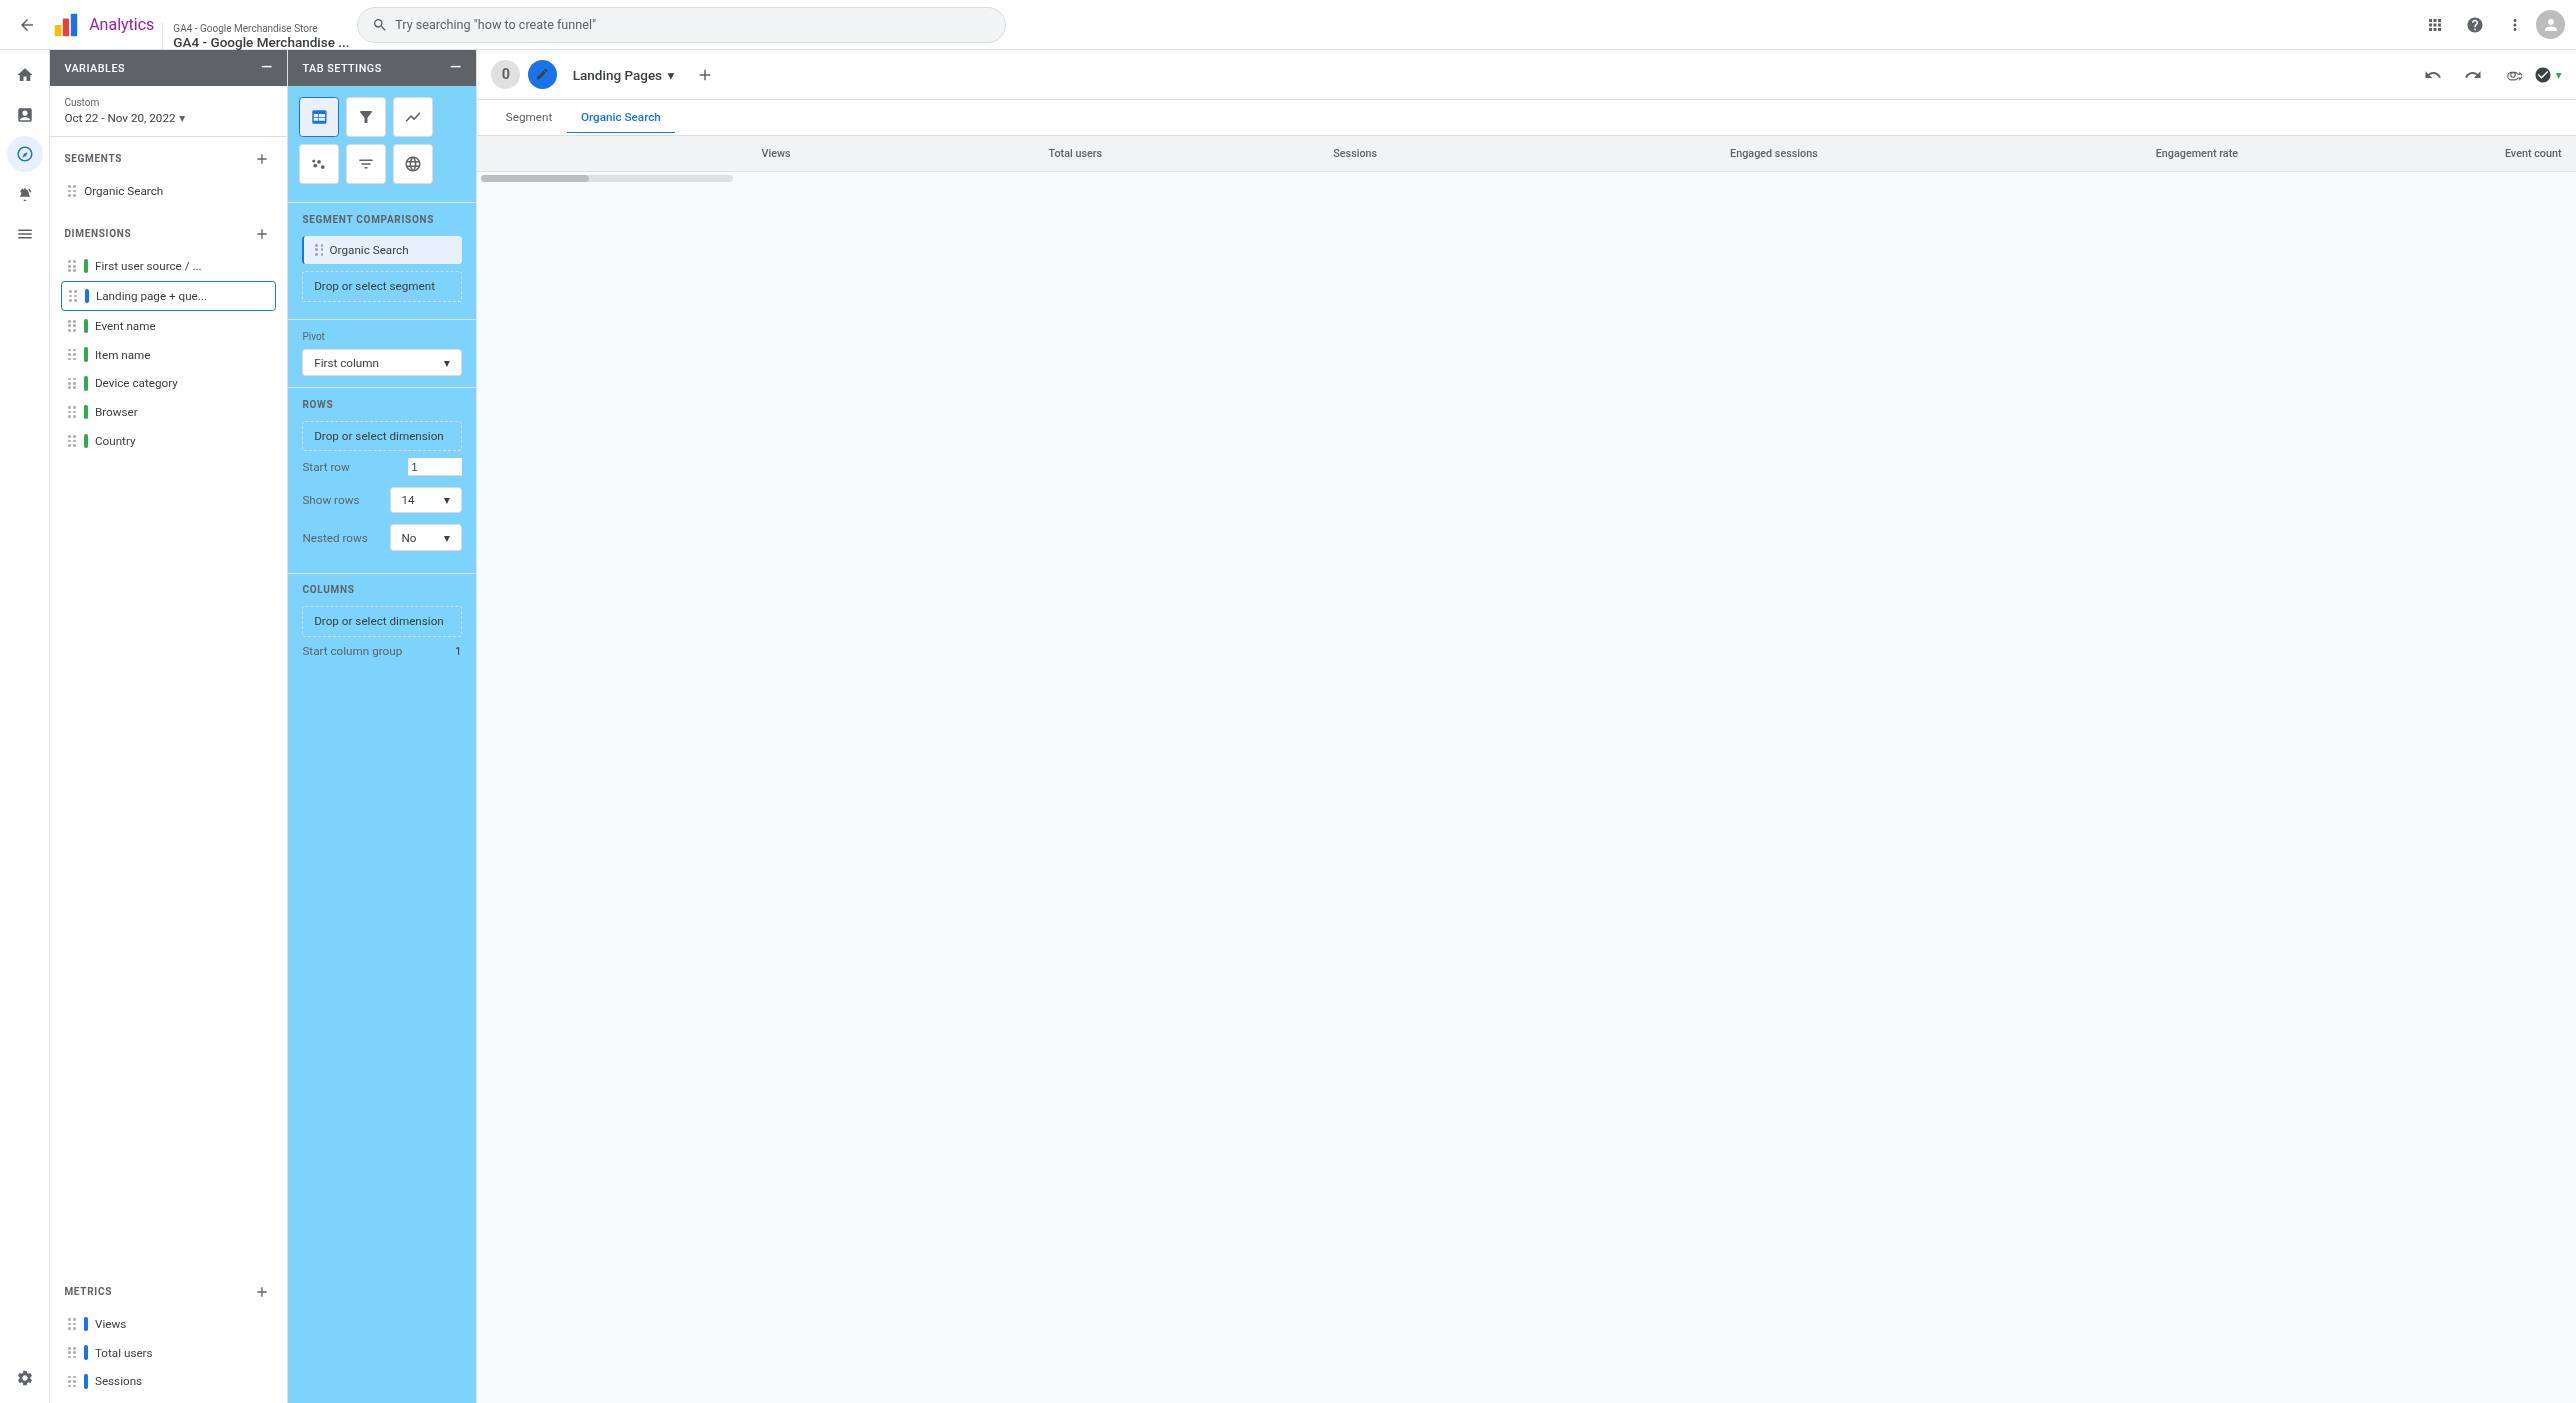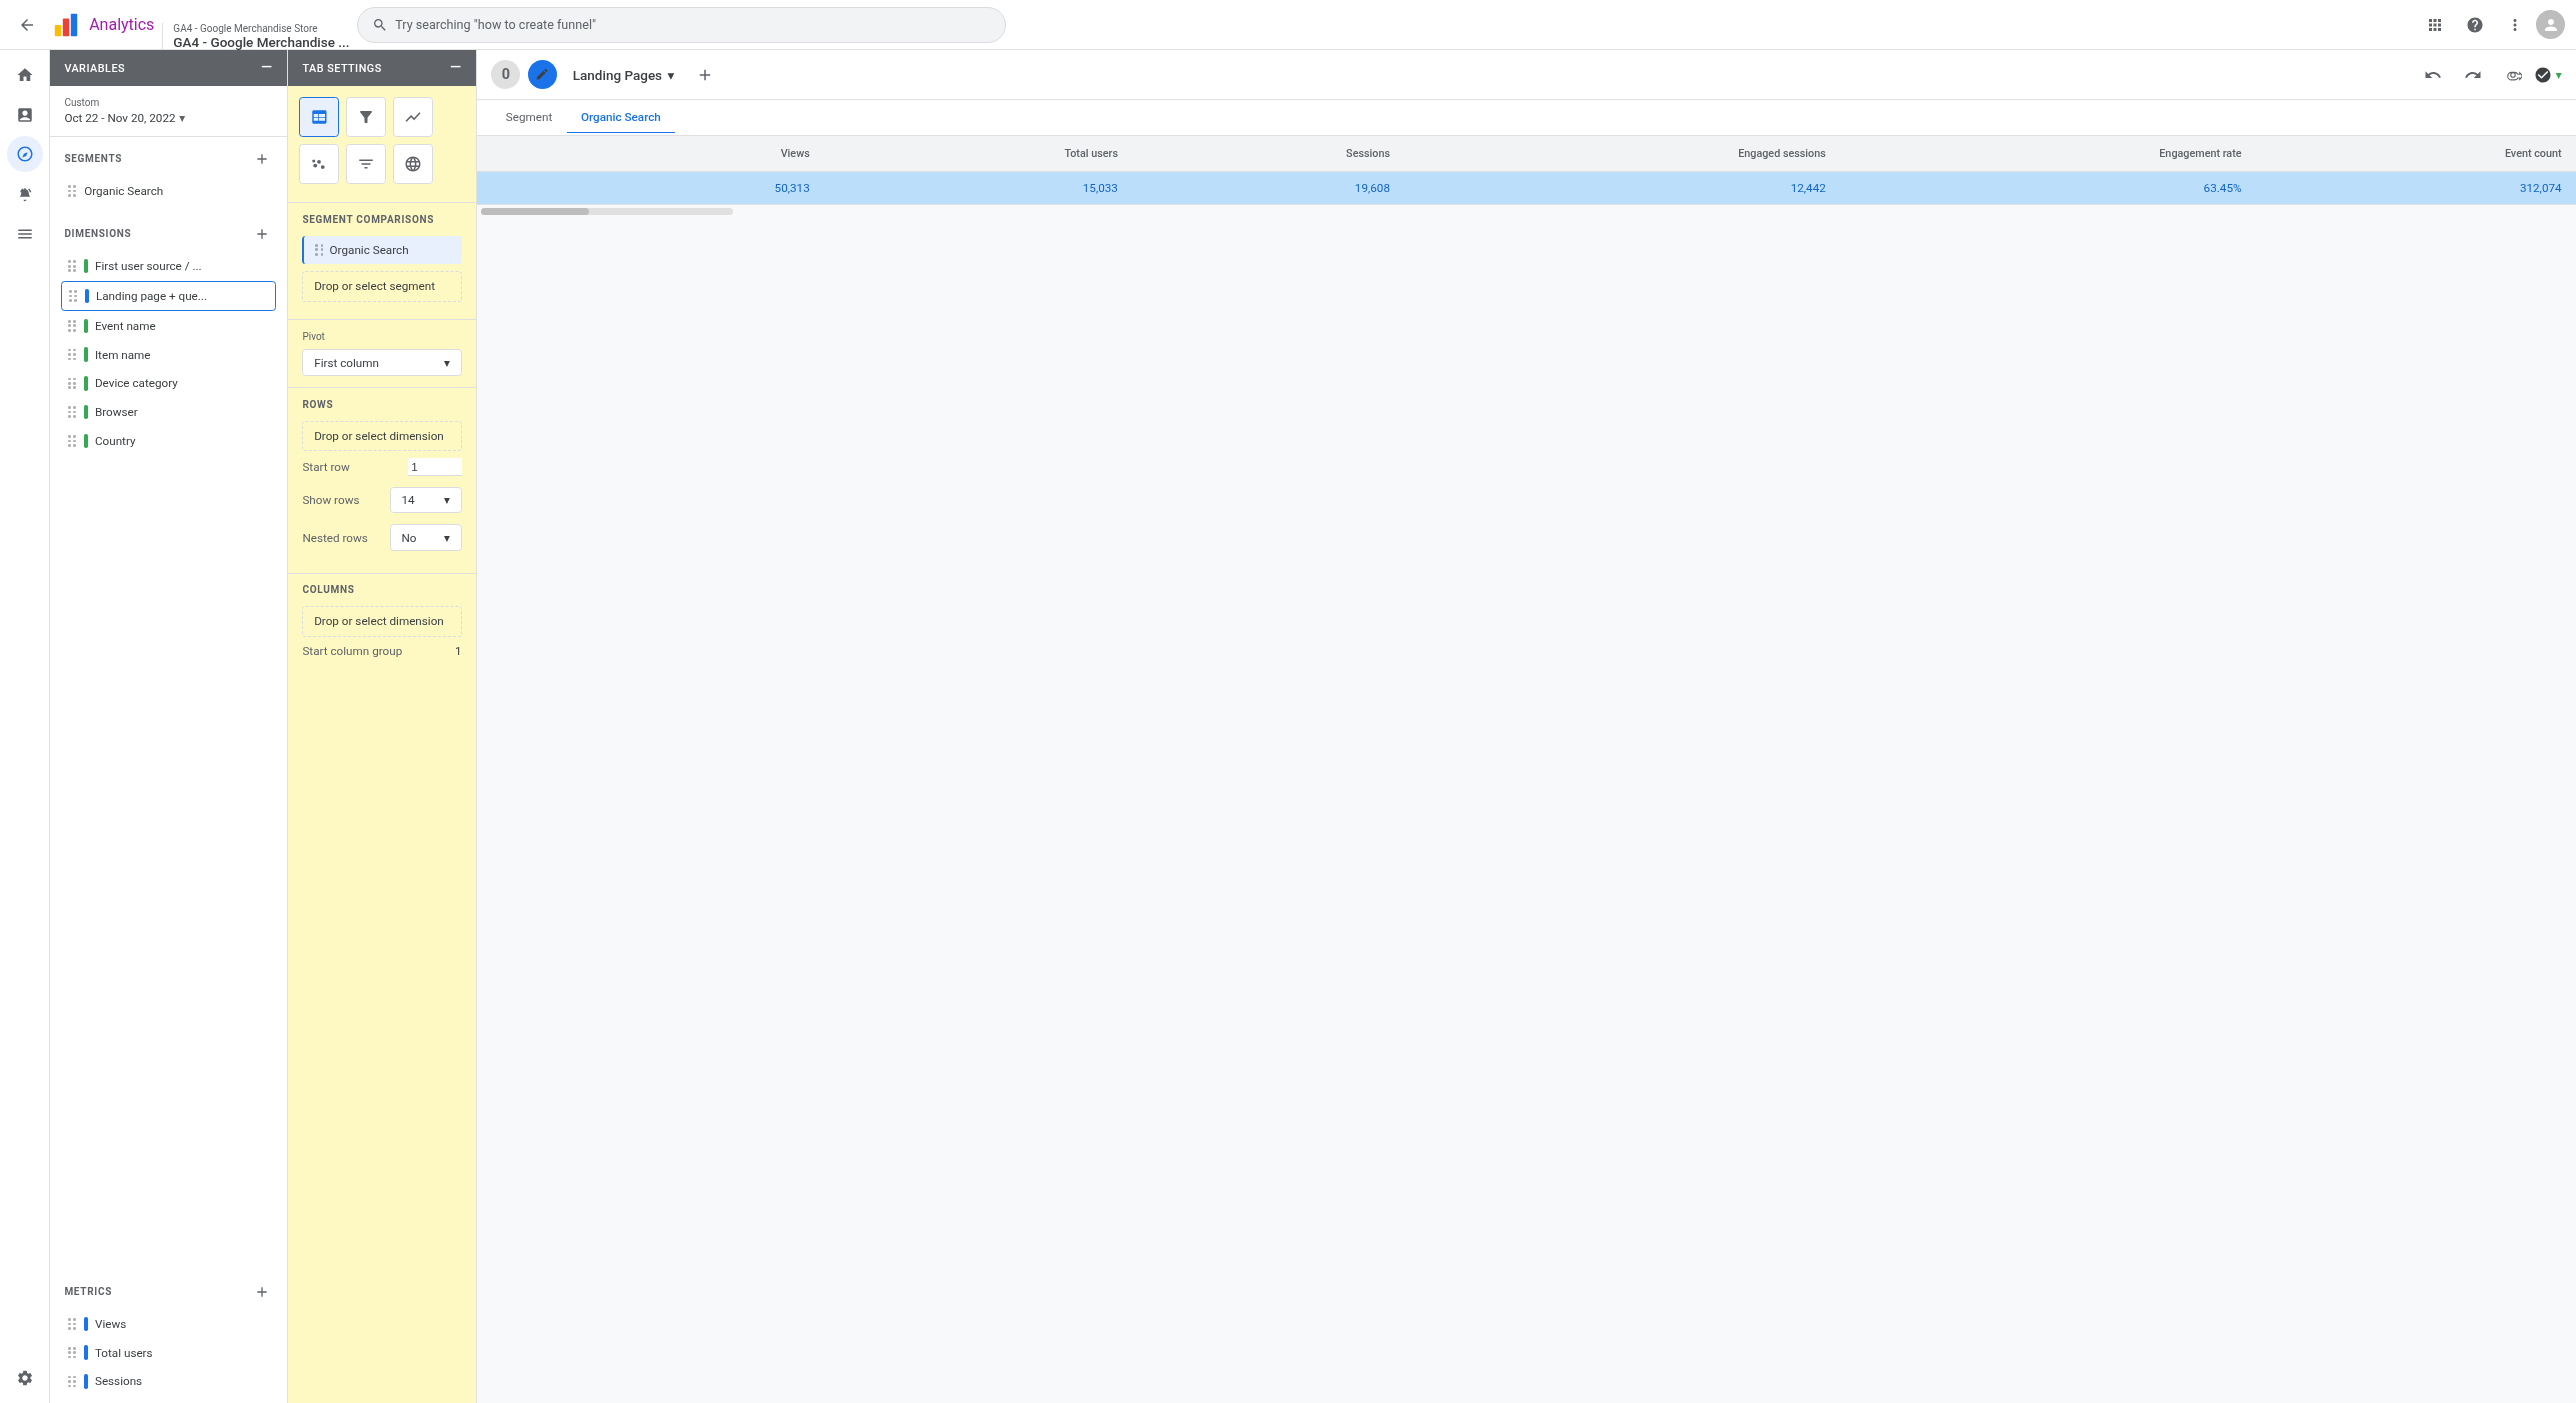--- a/index.html
+++ b/index.html
@@ -56,21 +56,21 @@
     .dimension-item.active { border: 1.8px solid #1a73e8; border-radius: 3.6px; }
     .dim-color-bar { width: 3.6px; height: 14.4px; border-radius: 1.8px; flex-shrink: 0; }
     .dim-color-green { background: #34a853; }
     .dim-color-blue { background: #1a73e8; }
 
     .metrics-section { padding: 0 10.8px 7.2px; }
     .metric-item { display: flex; align-items: center; gap: 7.2px; padding: 7.2px; border-radius: 3.6px; cursor: pointer; font-size: 11.7px; color: #3c4043; }
     .metric-color-bar { width: 3.6px; height: 14.4px; border-radius: 1.8px; background: #1a73e8; flex-shrink: 0; }
 
     
-    .tab-settings-panel { width: 189px; background: #fef9c3; border-right: 0.9px solid #e0e0e0; display: flex; flex-direction: column; overflow-y: auto; flex-shrink: 0; }
+    .tab-settings-panel { width: 189px; background: #7dd3fc; border-right: 0.9px solid #e0e0e0; display: flex; flex-direction: column; overflow-y: auto; flex-shrink: 0; }
 
     .viz-type-section { padding: 10.8px; border-bottom: 0.9px solid #e0e0e0; }
     .viz-row { display: flex; gap: 7.2px; margin-bottom: 7.2px; }
     .viz-btn { width: 40px; height: 40px; border: 0.9px solid #dadce0; border-radius: 3.6px; display: flex; align-items: center; justify-content: center; cursor: pointer; color: #5f6368; background: #fff; }
     .viz-btn.active { border-color: #1a73e8; background: #e8f0fe; color: #1a73e8; }
 
     .settings-section { padding: 10.8px 14.4px; border-bottom: 0.9px solid #e0e0e0; }
     .settings-label { font-size: 10px; font-weight: 700; color: #5f6368; text-transform: uppercase; letter-spacing: 0.7px; margin-bottom: 10.8px; }
 
     .seg-comp-item { border: 1.8px dashed #dadce0; border-radius: 3.6px; padding: 7.2px 10.8px; font-size: 11.7px; color: #3c4043; cursor: pointer; margin-bottom: 7.2px; display: flex; align-items: center; gap: 5.4px; }
@@ -568,29 +568,20 @@
               <th></th>
               <th>Views</th>
               <th>Total users</th>
               <th>Sessions</th>
               <th>Engaged sessions</th>
               <th>Engagement rate</th>
               <th>Event count</th>
             </tr>
           </thead>
           <tbody>
-            <tr class="data-row highlighted">
-              <td></td>
-              <td>50,313</td>
-              <td>15,033</td>
-              <td>19,608</td>
-              <td>12,442</td>
-              <td>63.45%</td>
-              <td>312,074</td>
-            </tr>
             <tr class="scrollbar-row">
               <td colspan="7">
                 <span class="scrollbar-track">
                   <span class="scrollbar-thumb"></span>
                 </span>
               </td>
             </tr>
           </tbody>
         </table>
       </div>

